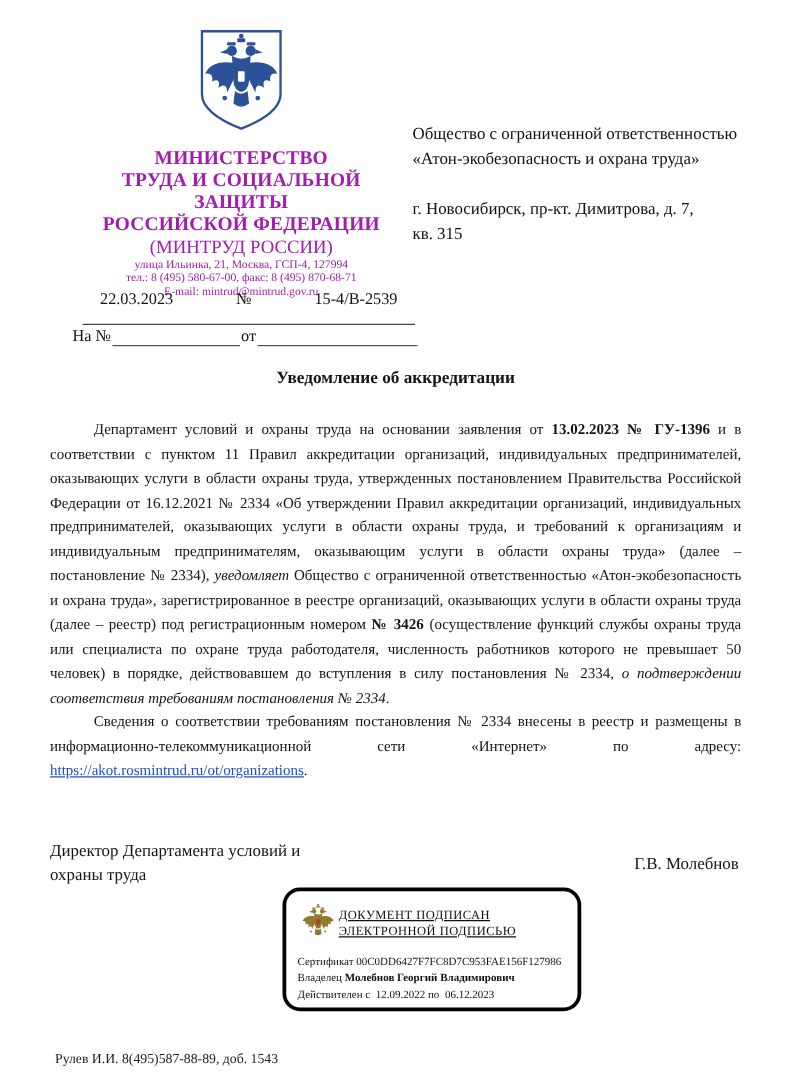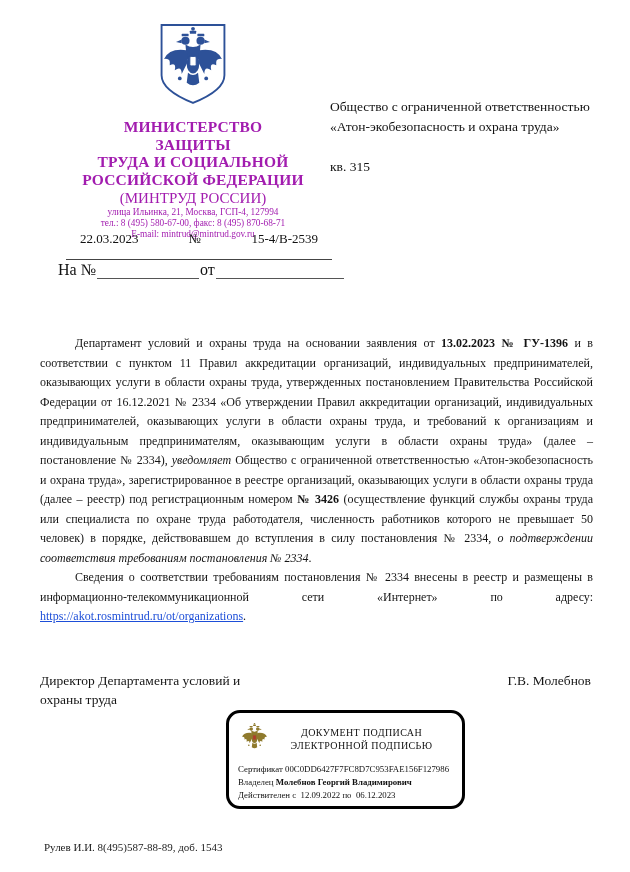--- a/index.html
+++ b/index.html
@@ -21,52 +21,52 @@
   .contact-block { margin-top:0; }
 
   
   .date-row {
     position:absolute; left:66px; top:231px; width:266px;
     box-sizing:border-box; display:flex; justify-content:space-between;
     padding:0 14px 12px 14px; border-bottom:1px solid #444;
     font-size:13px; color:#111;
   }
   .ref-row {
-    position:absolute; left:58px; top:261px; font-size:16px; color:#111;
+    position:absolute; left:58px; top:261px; font-size:13px; color:#111;
     display:flex; align-items:flex-end; gap:1px;
   }
   .blank-line { display:inline-block; border-bottom:1px solid #555; height:13px; }
   .blank-1 { width:102px; }
   .blank-2 { width:128px; }
 
   
   .recipient { position:absolute; left:330px; top:97px; width:282px; font-size:13.5px; line-height:19.5px; color:#111; }
   .recipient-address { margin-top:21px; }
 
   
   .doc-title { position:absolute; left:40px; top:294px; width:553px; text-align:center; font-weight:bold; font-size:13.8px; }
   .body-text { position:absolute; left:40px; top:334px; width:553px; font-size:12px; line-height:19.5px; text-align:justify; color:#141414; }
   .body-text p { margin:0; text-indent:35px; }
   .b { font-weight:bold; }
   .i { font-style:italic; }
   .doc-link { color:#1d4ed8; text-decoration:underline; cursor:pointer; }
 
   
-  .sig-block { position:absolute; left:40px; top:671px; width:551px; display:flex; justify-content:space-between; align-items:flex-start; font-size:13.5px; line-height:19px; }
+  .sig-block { position:absolute; left:40px; top:671px; width:551px; display:flex; justify-content:space-between; align-items:center; font-size:13.5px; line-height:19px; }
   .sig-position { text-align:left; }
   .sig-name { white-space:nowrap; }
 
   
   .stamp {
     position:absolute; left:226px; top:710px; width:233px; height:93px;
     border:3px solid #000; border-radius:14px; background:#fff;
   }
   .stamp-head { display:flex; align-items:center; margin-top:7px; }
   .stamp-emblem-svg { width:33px; height:38px; margin-left:9px; flex:0 0 auto; }
-  .stamp-title { flex:1; text-align:center; font-size:10px; line-height:13px; letter-spacing:.4px; color:#111; padding-right:10px; }
+  .stamp-title { flex:1; font-size:10px; line-height:13px; letter-spacing:.4px; color:#111; padding-right:10px;text-decoration:underline; }
   .stamp-lines { margin:5px 8px 0 9px; }
   .stamp-line { font-size:8.8px; line-height:13.2px; color:#111; white-space:nowrap; }
 
   
   .footer-contact { position:absolute; left:44px; top:841px; font-size:11px; color:#222; }
 </style>
 </head>
 <body>
 
 <div class="page">
@@ -88,22 +88,22 @@
         <path d="M50 48 Q22 44 14 62 Q25 60 23 72 Q34 66 31 80 Q42 72 42 86 L52 66 Z"></path>
         <path d="M70 48 Q98 44 106 62 Q95 60 97 72 Q86 66 89 80 Q78 72 78 86 L68 66 Z"></path>
         <path d="M52 84 Q60 91 68 84 L70 100 Q60 108 50 100 Z"></path>
         <circle cx="39" cy="93" r="3"></circle>
         <circle cx="81" cy="93" r="3"></circle>
       </g>
       <rect x="55" y="58" width="10" height="15" rx="2" fill="#ffffff" stroke="#2d5198" stroke-width="1.5"></rect>
     </svg>
     <div class="ministry-name">
       <div>МИНИСТЕРСТВО</div>
+      <div>ТРУДА И СОЦИАЛЬНОЙ</div>
       <div>ЗАЩИТЫ</div>
-      <div>ТРУДА И СОЦИАЛЬНОЙ</div>
       <div>РОССИЙСКОЙ ФЕДЕРАЦИИ</div>
     </div>
     <div class="ministry-short">(МИНТРУД РОССИИ)</div>
     <div class="contact-block">
       <div class="contact-line">улица Ильинка, 21, Москва, ГСП-4, 127994</div>
       <div class="contact-line">тел.: 8 (495) 580-67-00, факс: 8 (495) 870-68-71</div>
       <div class="contact-line">E-mail: mintrud@mintrud.gov.ru</div>
     </div>
   </div>
 
@@ -115,24 +115,26 @@
   <div class="ref-row">
     <span>На №</span>
     <span class="blank-line blank-1"></span>
     <span>от</span>
     <span class="blank-line blank-2"></span>
   </div>
 
   <div class="recipient">
     <div>Общество с ограниченной ответственностью «Атон-экобезопасность и охрана труда»</div>
     <div class="recipient-address">
+      <div>г. Новосибирск, пр-кт. Димитрова, д. 7,</div>
       <div>кв. 315</div>
     </div>
   </div>
 
+  <div class="doc-title">Уведомление об аккредитации</div>
 
   <div class="body-text">
     <p><span>Департамент условий и охраны труда на основании заявления от </span><span class="b">13.02.2023 № ГУ-1396</span><span> и в соответствии с пунктом 11 Правил аккредитации организаций, индивидуальных предпринимателей, оказывающих услуги в области охраны труда, утвержденных постановлением Правительства Российской Федерации от 16.12.2021 № 2334 «Об утверждении Правил аккредитации организаций, индивидуальных предпринимателей, оказывающих услуги в области охраны труда, и требований к организациям и индивидуальным предпринимателям, оказывающим услуги в области охраны труда» (далее – постановление № 2334), </span><span class="i">уведомляет</span><span> Общество с ограниченной ответственностью «Атон-экобезопасность и охрана труда», зарегистрированное в реестре организаций, оказывающих услуги в области охраны труда (далее – реестр) под регистрационным номером </span><span class="b">№ 3426</span><span> (осуществление функций службы охраны труда или специалиста по охране труда работодателя, численность работников которого не превышает 50 человек) в порядке, действовавшем до вступления в силу постановления № 2334, </span><span class="i">о подтверждении соответствия требованиям постановления № 2334</span><span>.</span></p>
     <p><span>Сведения о соответствии требованиям постановления № 2334 внесены в реестр и размещены в информационно-телекоммуникационной сети «Интернет» по адресу: </span><a class="doc-link">https://akot.rosmintrud.ru/ot/organizations</a><span>.</span></p>
   </div>
 
   <div class="sig-block">
     <div class="sig-position">
       <div>Директор Департамента условий и</div>
       <div>охраны труда</div>

